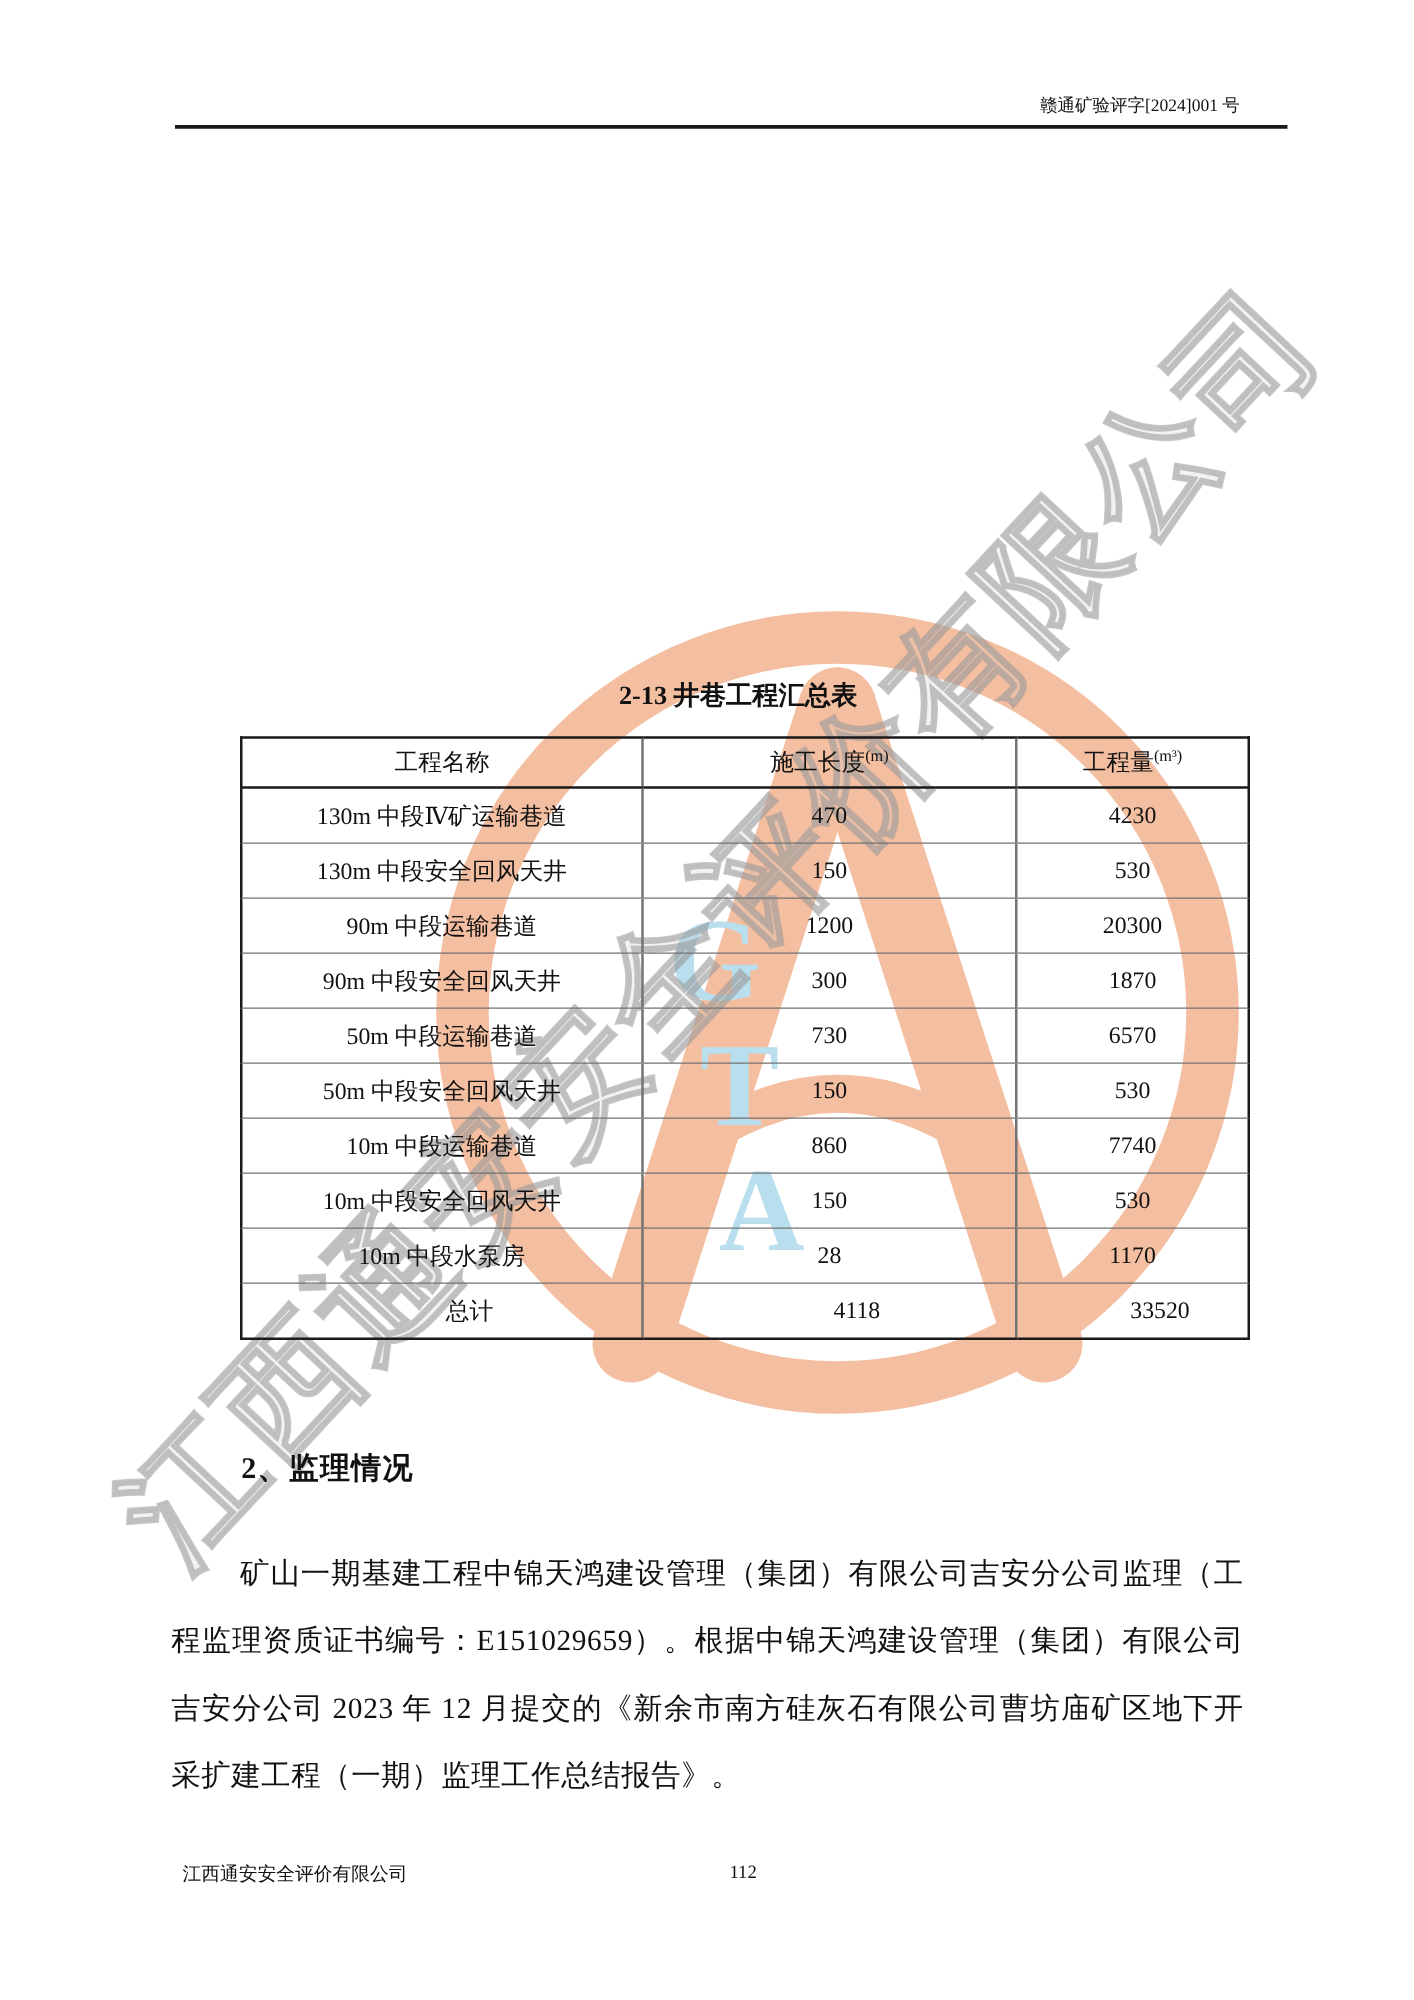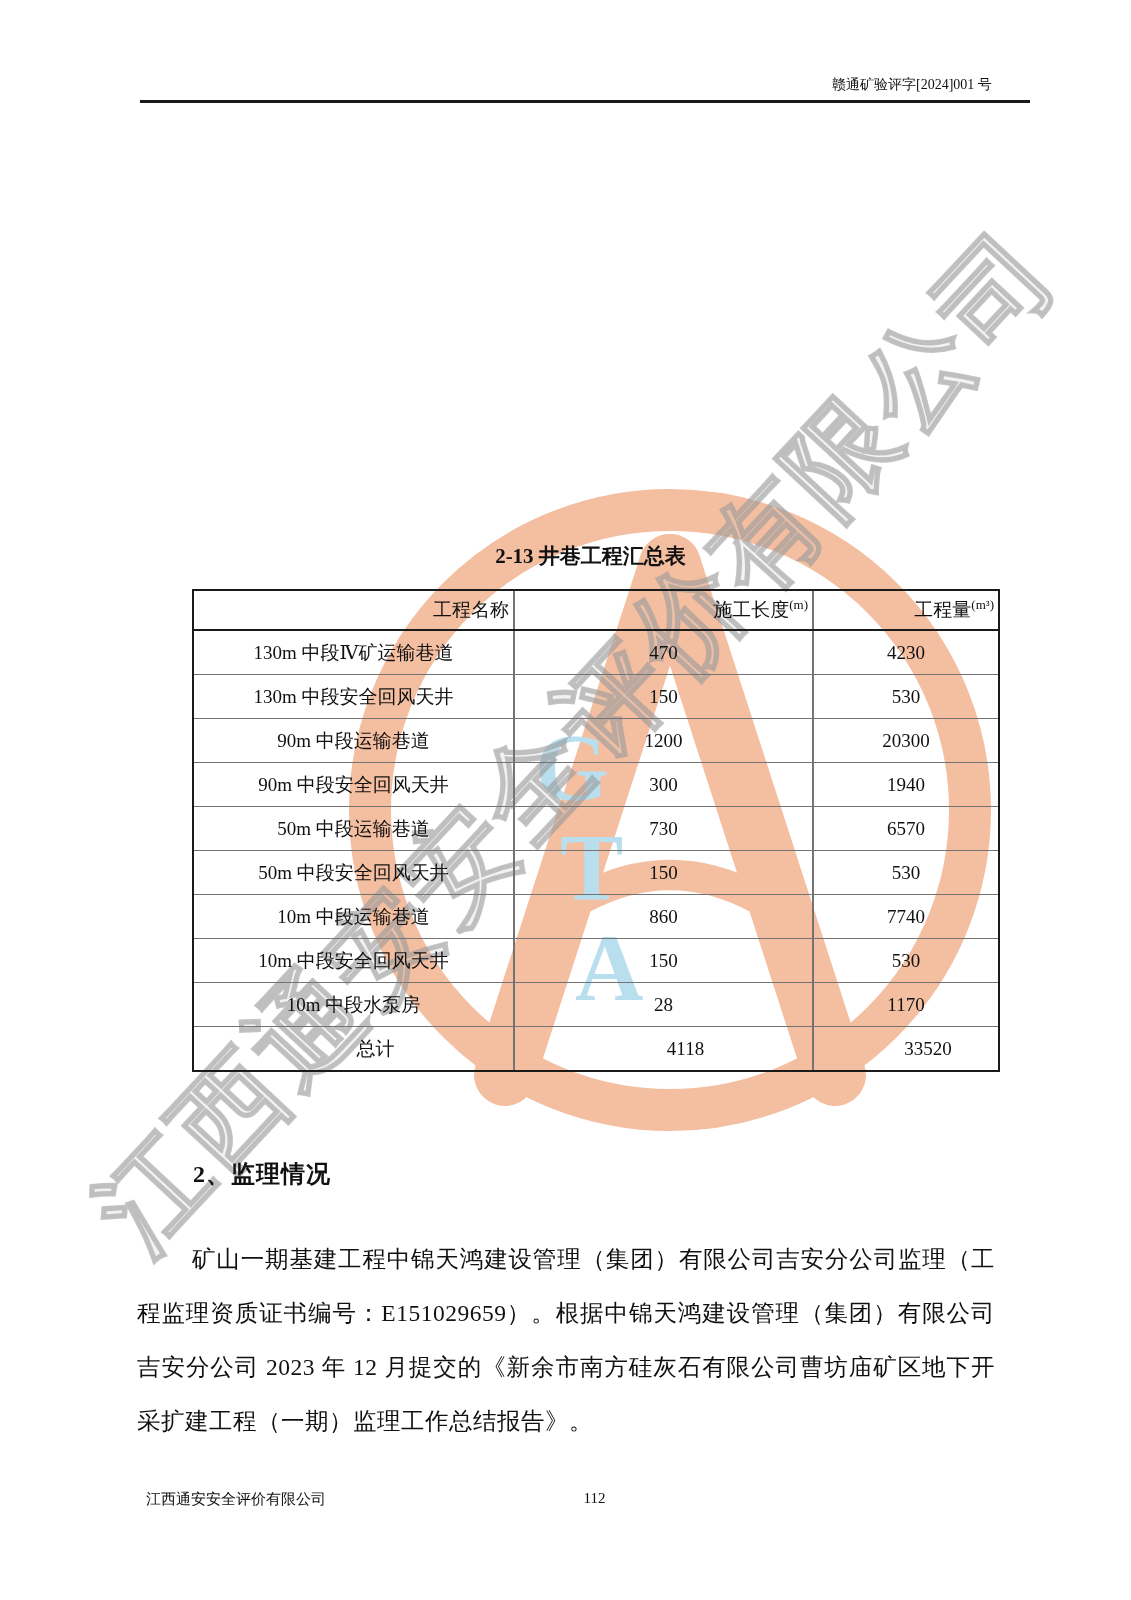--- a/index.html
+++ b/index.html
@@ -51,21 +51,21 @@
     border-collapse:collapse;table-layout:fixed;
     font-size:19px;background:transparent;
   }
   .doc-table col.c1{width:321px;}
   .doc-table col.c2{width:299px;}
   .doc-table col.c3{width:186px;}
   .doc-table th,.doc-table td{
     border:1px solid #737373;text-align:center;vertical-align:middle;
     font-weight:normal;padding:0 4px;background:transparent;
   }
-  .doc-table th{height:38px;border-top:2.5px solid #1a1a1a;border-bottom:2.5px solid #1a1a1a;text-align:right;}
+  .doc-table th{height:38px;border-top:2.5px solid #1a1a1a;border-bottom:2.5px solid #1a1a1a;}
   .doc-table td{height:43px;}
   .doc-table th:first-child,.doc-table td:first-child{border-left:2.5px solid #1a1a1a;}
   .doc-table th:last-child,.doc-table td:last-child{border-right:2.5px solid #1a1a1a;border-radius:15px;}
   .doc-table th,.doc-table td{border-left-width:2.5px;}
   .doc-table tr:last-child td{border-bottom:2.5px solid #1a1a1a;padding-left:48px;}
   .unit{font-size:13px;vertical-align:7px;letter-spacing:0;}
 
   .sec-heading{
     position:absolute;left:193px;top:1158px;
     font-size:24px;font-weight:bold;letter-spacing:1px;
@@ -131,21 +131,21 @@
           <td>530</td>
         </tr>
         <tr>
           <td>90m 中段运输巷道</td>
           <td>1200</td>
           <td>20300</td>
         </tr>
         <tr>
           <td>90m 中段安全回风天井</td>
           <td>300</td>
-          <td>1940</td>
+          <td>1870</td>
         </tr>
         <tr>
           <td>50m 中段运输巷道</td>
           <td>730</td>
           <td>6570</td>
         </tr>
         <tr>
           <td>50m 中段安全回风天井</td>
           <td>150</td>
           <td>530</td>

